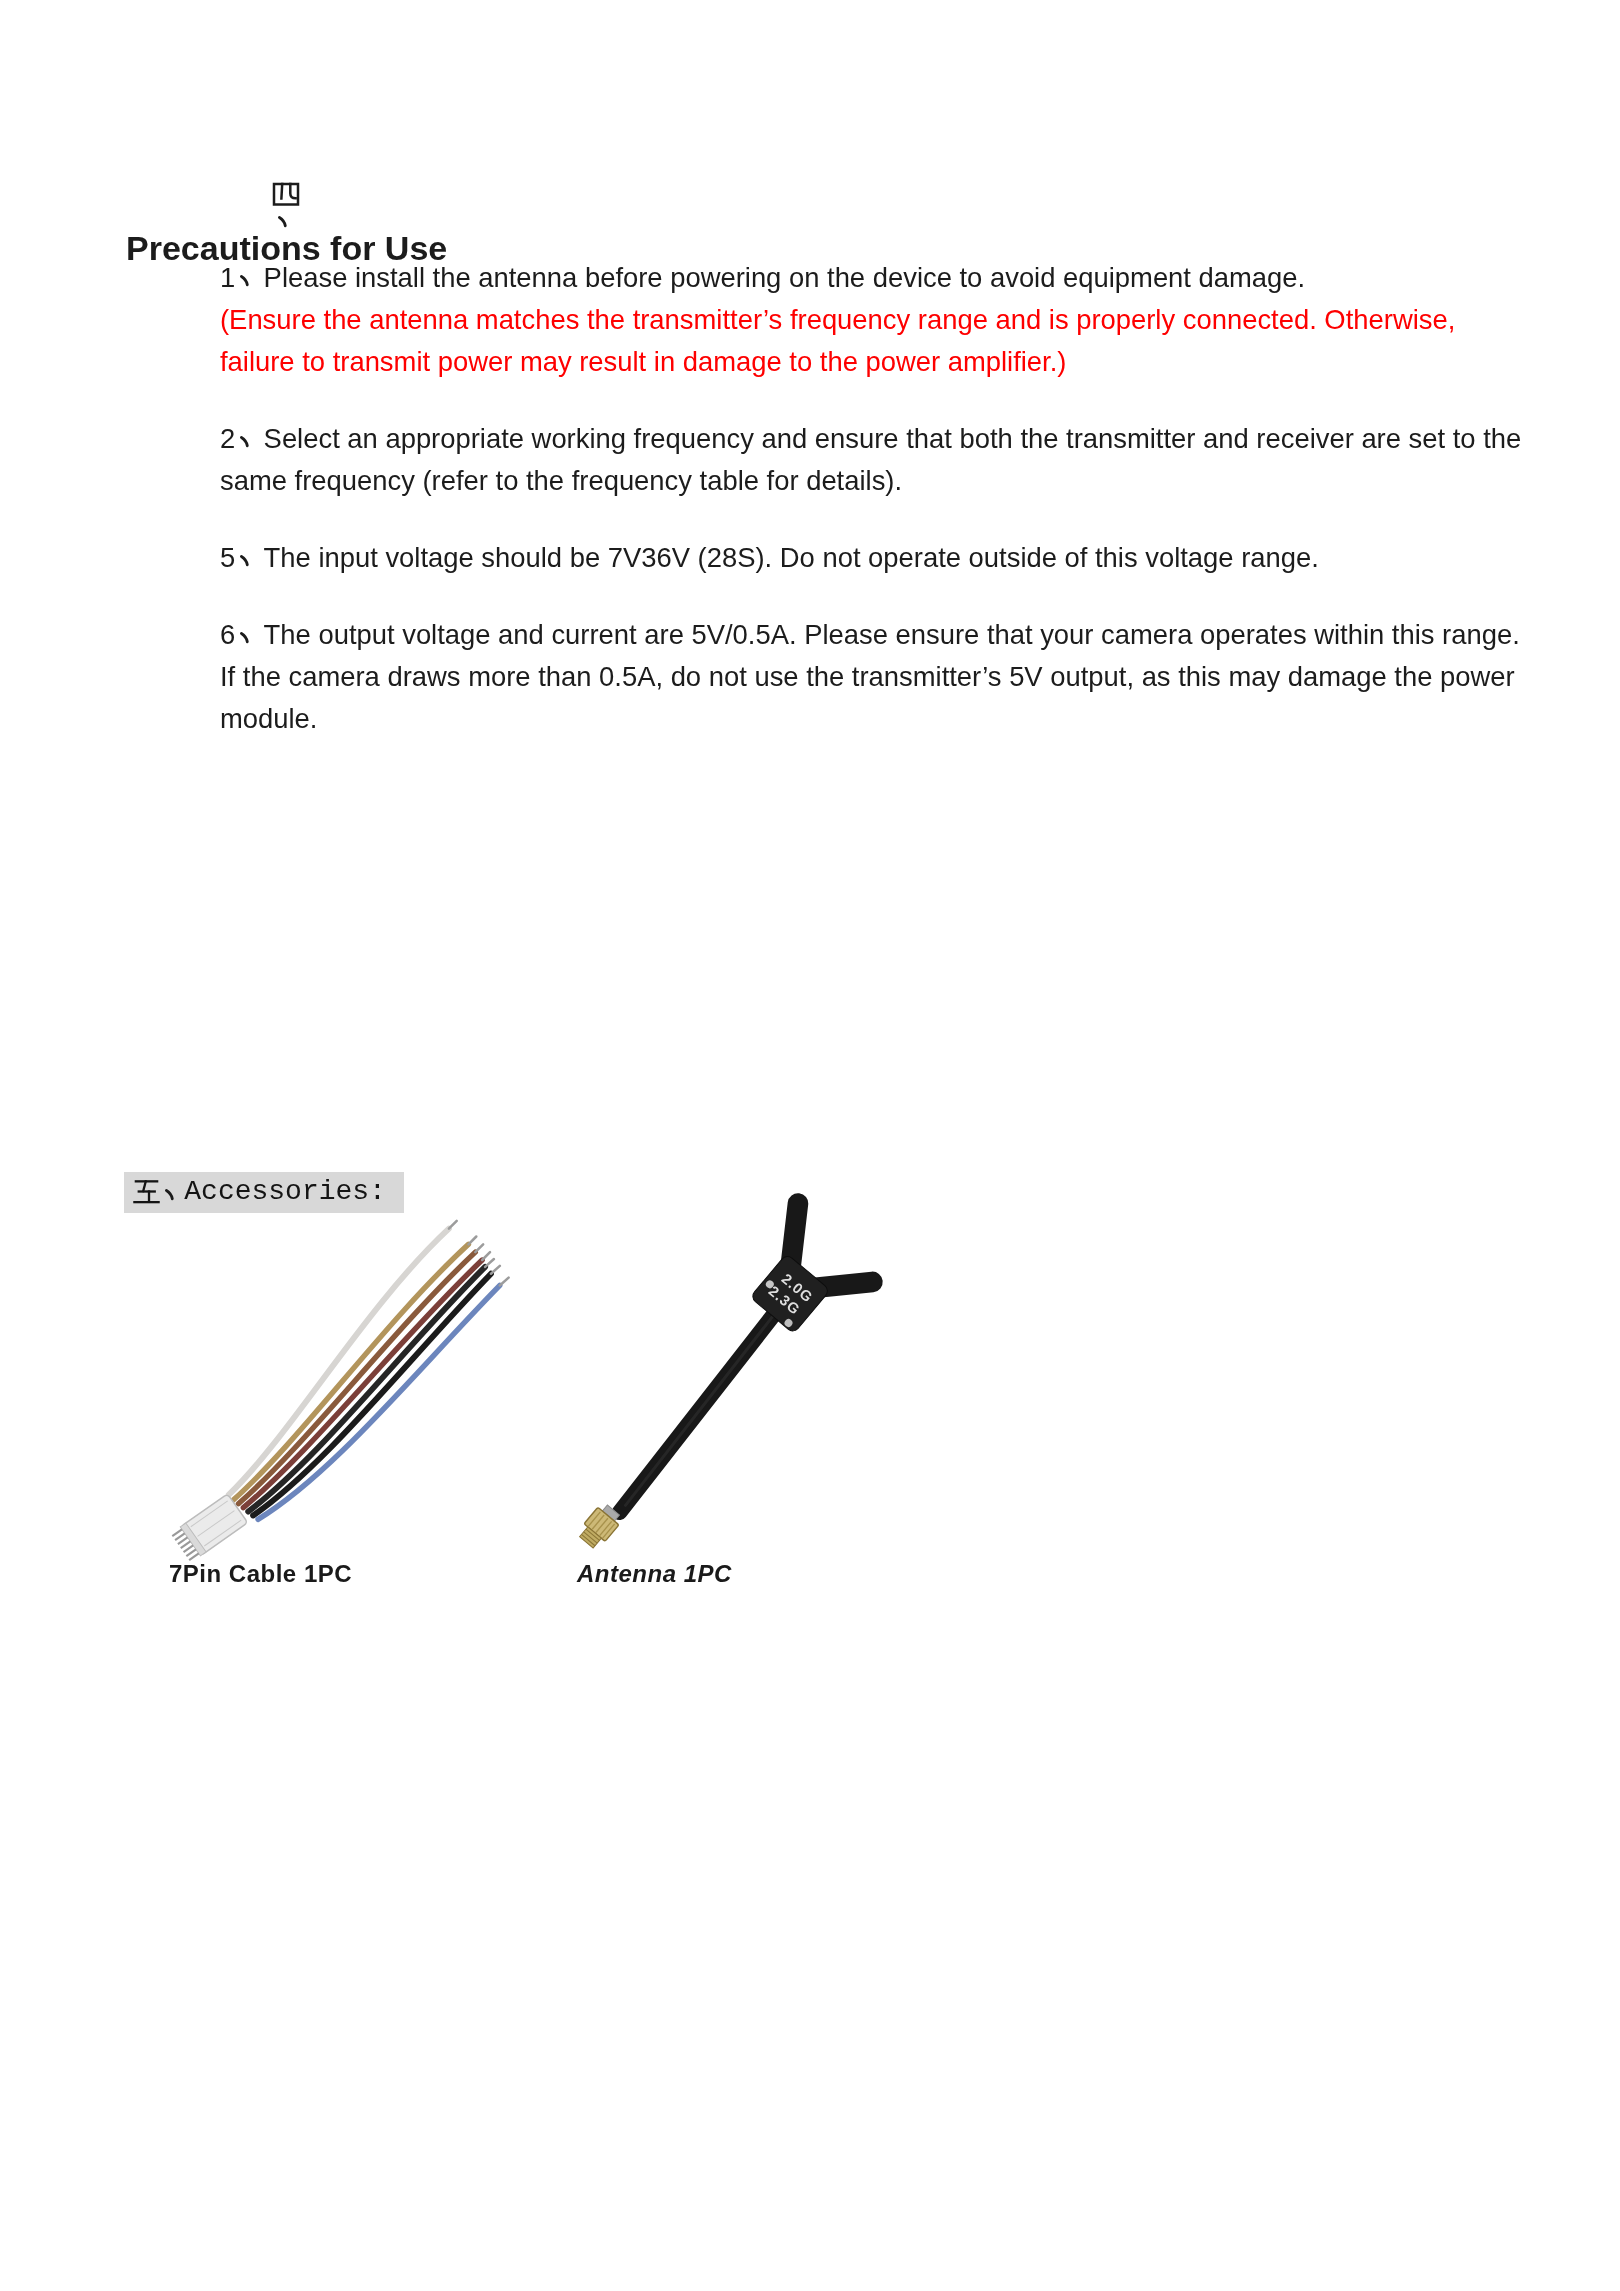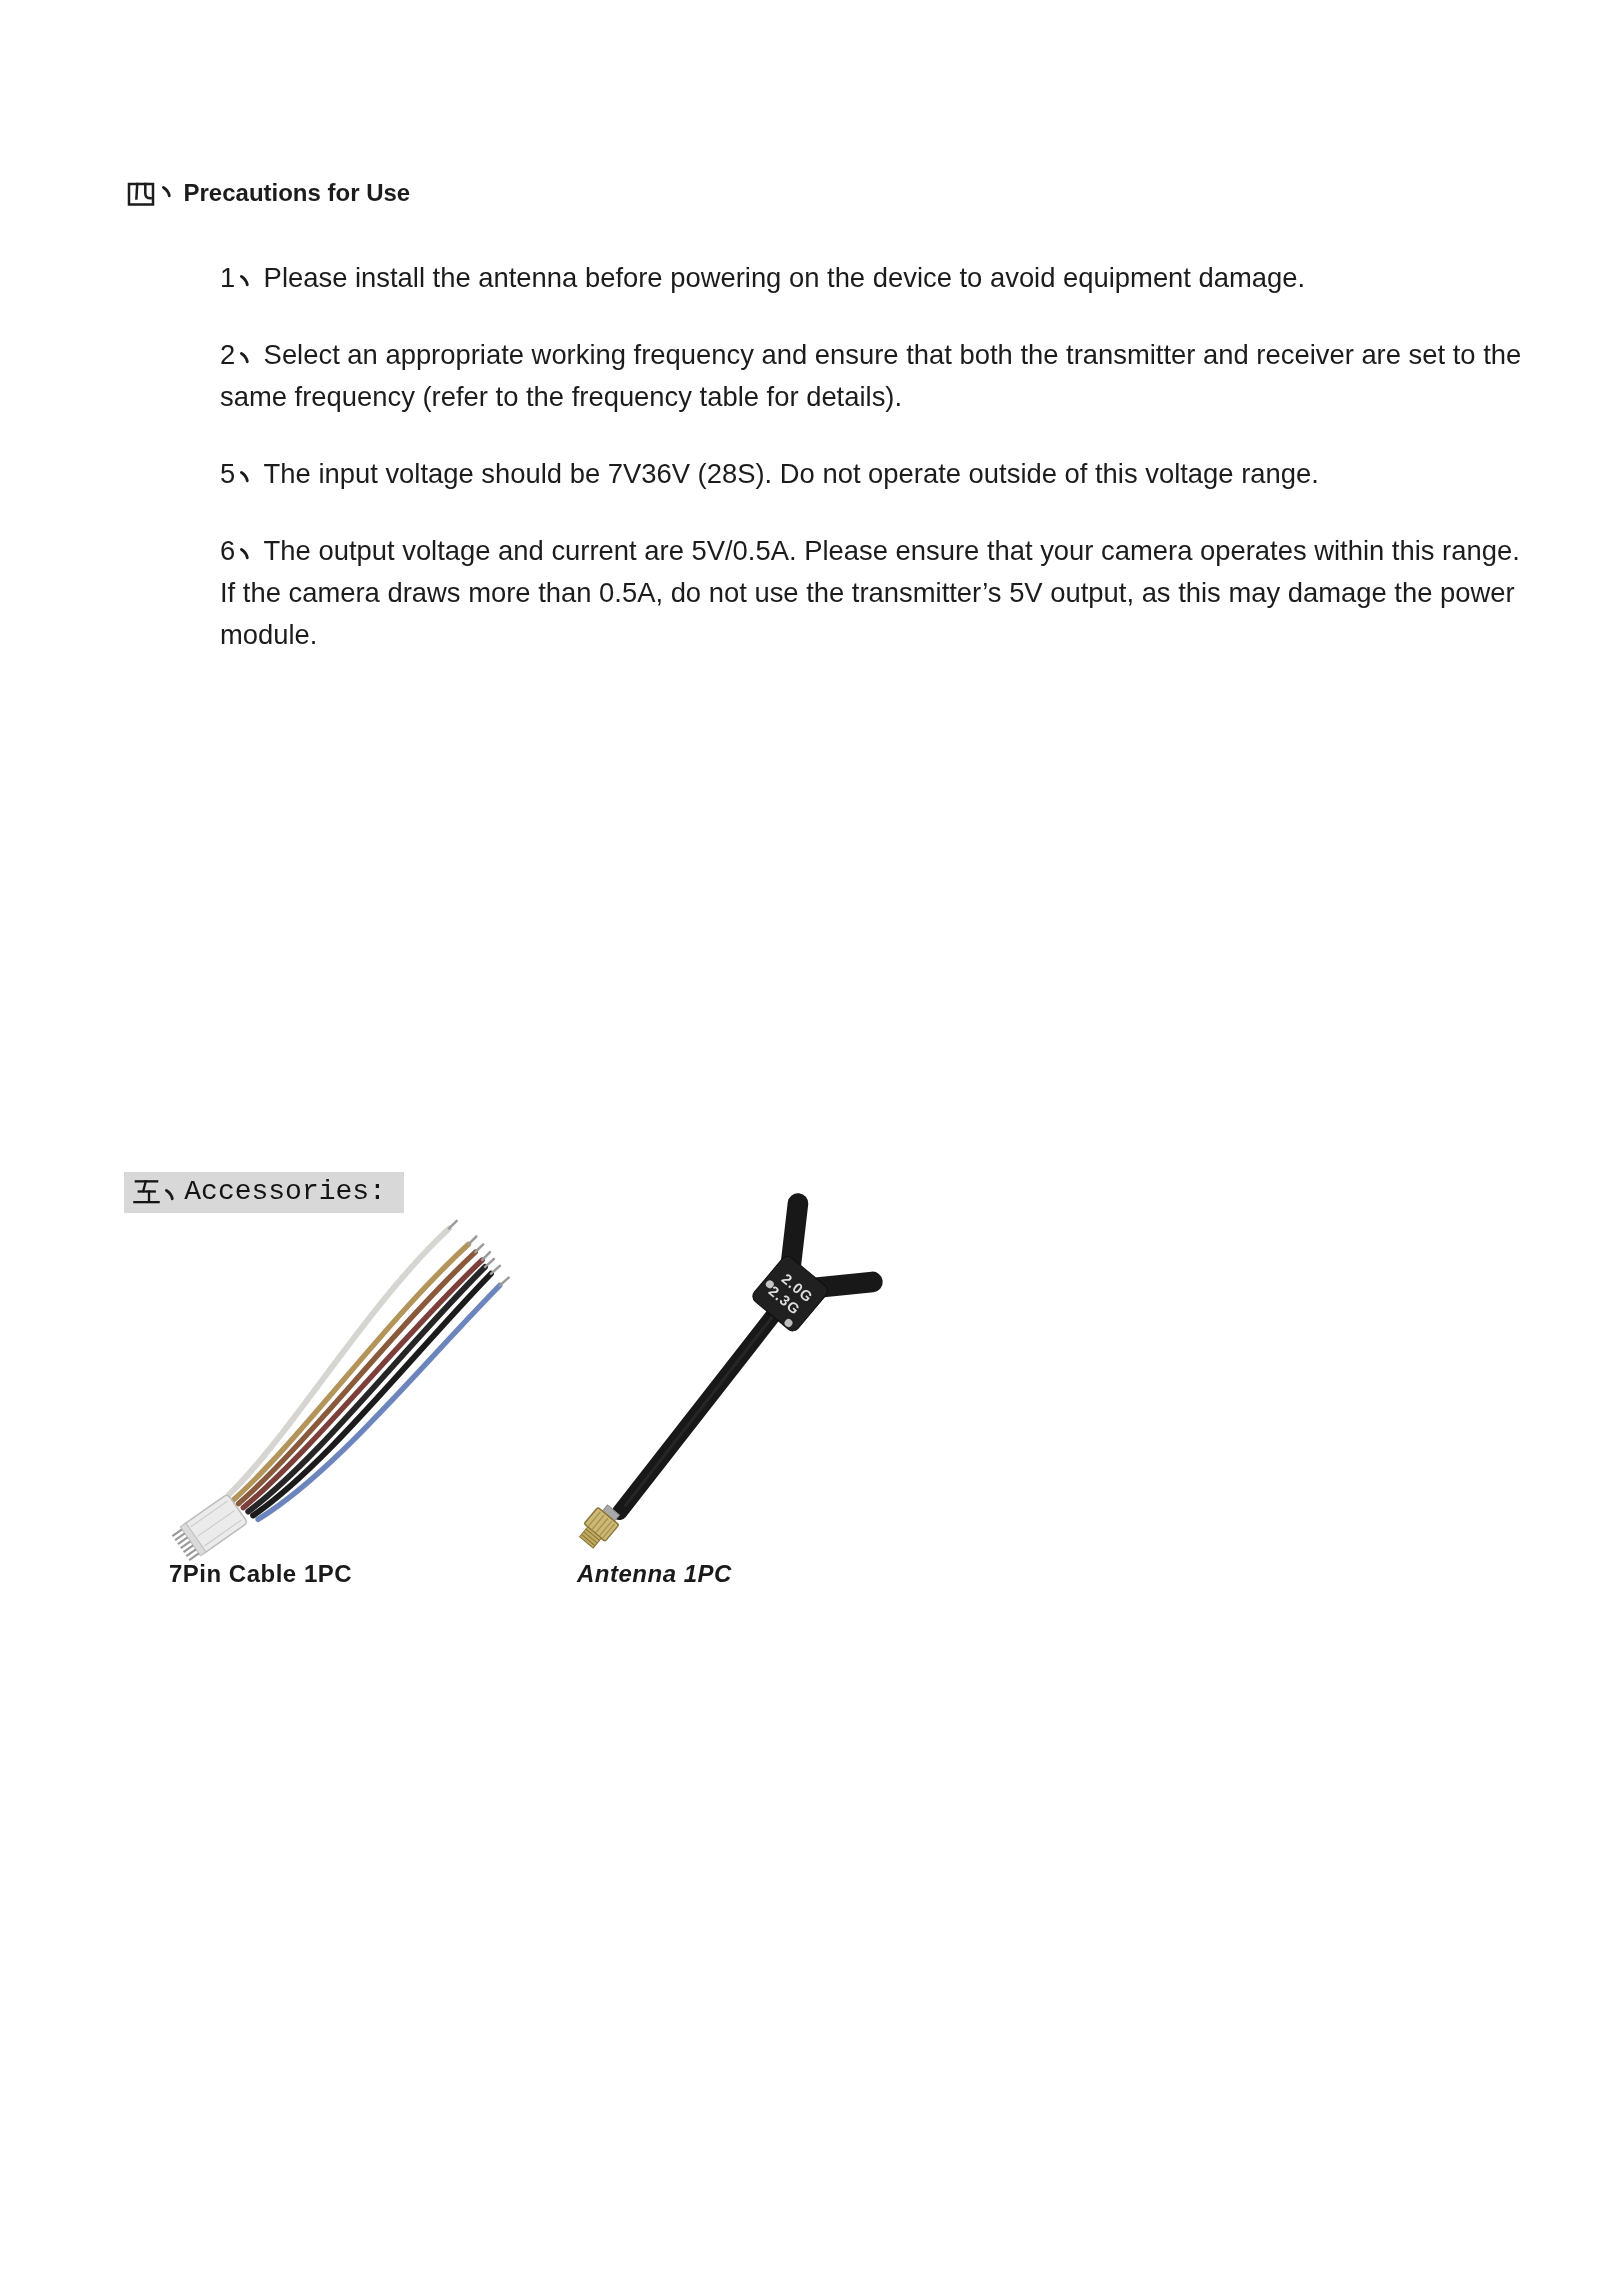--- a/index.html
+++ b/index.html
@@ -6,21 +6,21 @@
   body{
     width:1620px;height:2292px;position:relative;background:#ffffff;
     font-family:"Liberation Sans","DejaVu Sans",sans-serif;color:#1c1c1c;
     overflow:hidden;
   }
   .vh{position:absolute;width:1px;height:1px;overflow:hidden;clip-path:inset(50%);white-space:nowrap;}
   .glyph{display:inline-block;vertical-align:-3.9px;}
   .dun{width:13.7px;height:13.7px;margin:0 11.8px 0 2.9px;display:inline-block;vertical-align:-1px;}
   .h4{
     position:absolute;left:126px;top:179px;
-    font-size:24px;font-weight:bold;display:flex;
+    font-size:34px;font-weight:bold;display:flex;align-items:center;flex-direction:column;
   }
   .h4 .glyph{margin-right:2px;}
   .h4 .dun{margin:5.9px 9.8px 0 2px;}
   .list{
     position:absolute;left:204px;top:257px;width:1325px;
     font-size:27.4px;line-height:42px;
   }
   .item{margin:0 0 35px 16px;}
   .warning{display:block;color:#fe0000;}
   .h5{
@@ -65,20 +65,21 @@
       <use href="#dun-sym"></use>
     </svg>
   <span>Precautions for Use</span>
 </div>
 
 <div class="list">
   <p class="item">
     <span>1</span><svg class="dun" viewBox="0 0 14 14" width="13.7" height="13.7">
         <use href="#dun-sym"></use>
       </svg><span>Please install the antenna before powering on the device to avoid equipment damage.</span>
+    <span class="warning">(Ensure the antenna matches the transmitter’s frequency range and is properly connected. Otherwise, failure to transmit power may result in damage to the power amplifier.)</span>
   </p>
   <p class="item">
     <span>2</span><svg class="dun" viewBox="0 0 14 14" width="13.7" height="13.7">
         <use href="#dun-sym"></use>
       </svg><span>Select an appropriate working frequency and ensure that both the transmitter and receiver are set to the same frequency (refer to the frequency table for details).</span>
   </p>
   <p class="item">
     <span>5</span><svg class="dun" viewBox="0 0 14 14" width="13.7" height="13.7">
         <use href="#dun-sym"></use>
       </svg><span>The input voltage should be 7V36V (28S). Do not operate outside of this voltage range.</span>

